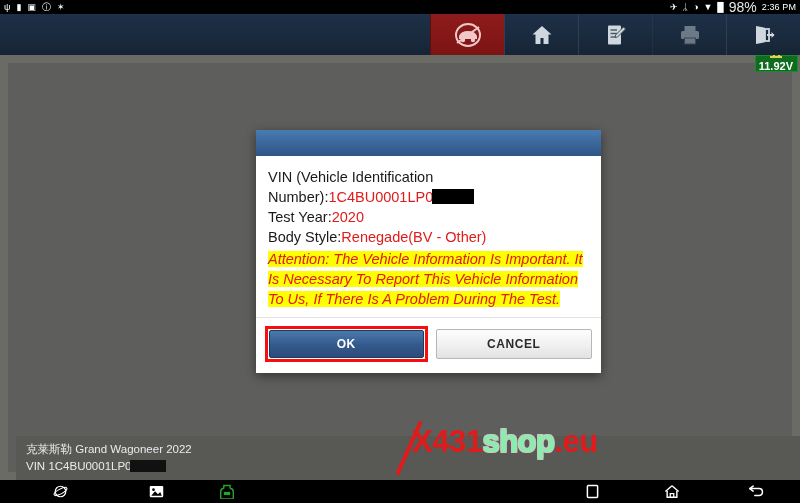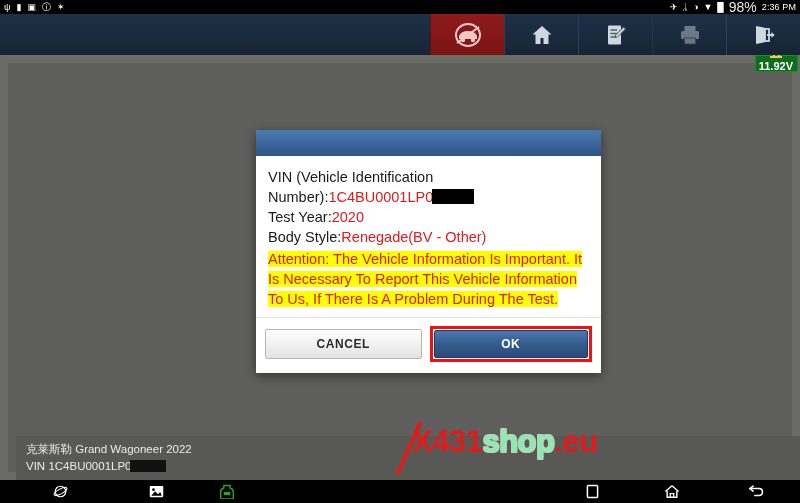--- a/index.html
+++ b/index.html
@@ -115,20 +115,21 @@
   .dl-val { color: #e01b1b; }
   .redact {
     display: inline-block;
     width: 42px; height: 15px;
     background: #000;
     vertical-align: -2px;
     margin-left: -1px;
   }
   #attention {
     margin-top: 2px;
+    font-style: italic;
   }
   #attention p {
     display: inline;
     color: #e01b1b;
     font-size: 14.5px;
     line-height: 20px;
     background: #ffff00;
     box-decoration-break: clone;
     -webkit-box-decoration-break: clone;
   }
@@ -348,24 +349,24 @@
       <div class="dl-line"><span>Test Year:</span><span class="dl-val">2020</span></div>
 
       <div class="dl-line"><span>Body Style:</span><span class="dl-val">Renegade(BV - Other)</span></div>
 
       <div id="attention">
         <p>Attention: The Vehicle Information Is Important. It Is Necessary To Report This Vehicle Information To Us, If There Is A Problem During The Test.</p>
       </div>
     </div>
 
     <div id="dialog-buttons">
-      <div id="btn-cancel">CANCEL</div>
       <div id="ok-annot">
         <div id="btn-ok">OK</div>
       </div>
+      <div id="btn-cancel">CANCEL</div>
     </div>
   </div>
 
   <div id="navbar">
     <div class="nav-slot" style="width:120px;">
       <svg width="15" height="15" viewBox="0 0 20 20">
         <circle cx="10" cy="10" r="7" fill="none" stroke="#fff" stroke-width="1.6"></circle>
         <ellipse cx="10" cy="10" rx="9.5" ry="3.2" fill="none" stroke="#fff" stroke-width="1.4" transform="rotate(-28 10 10)"></ellipse>
       </svg>
     </div>

